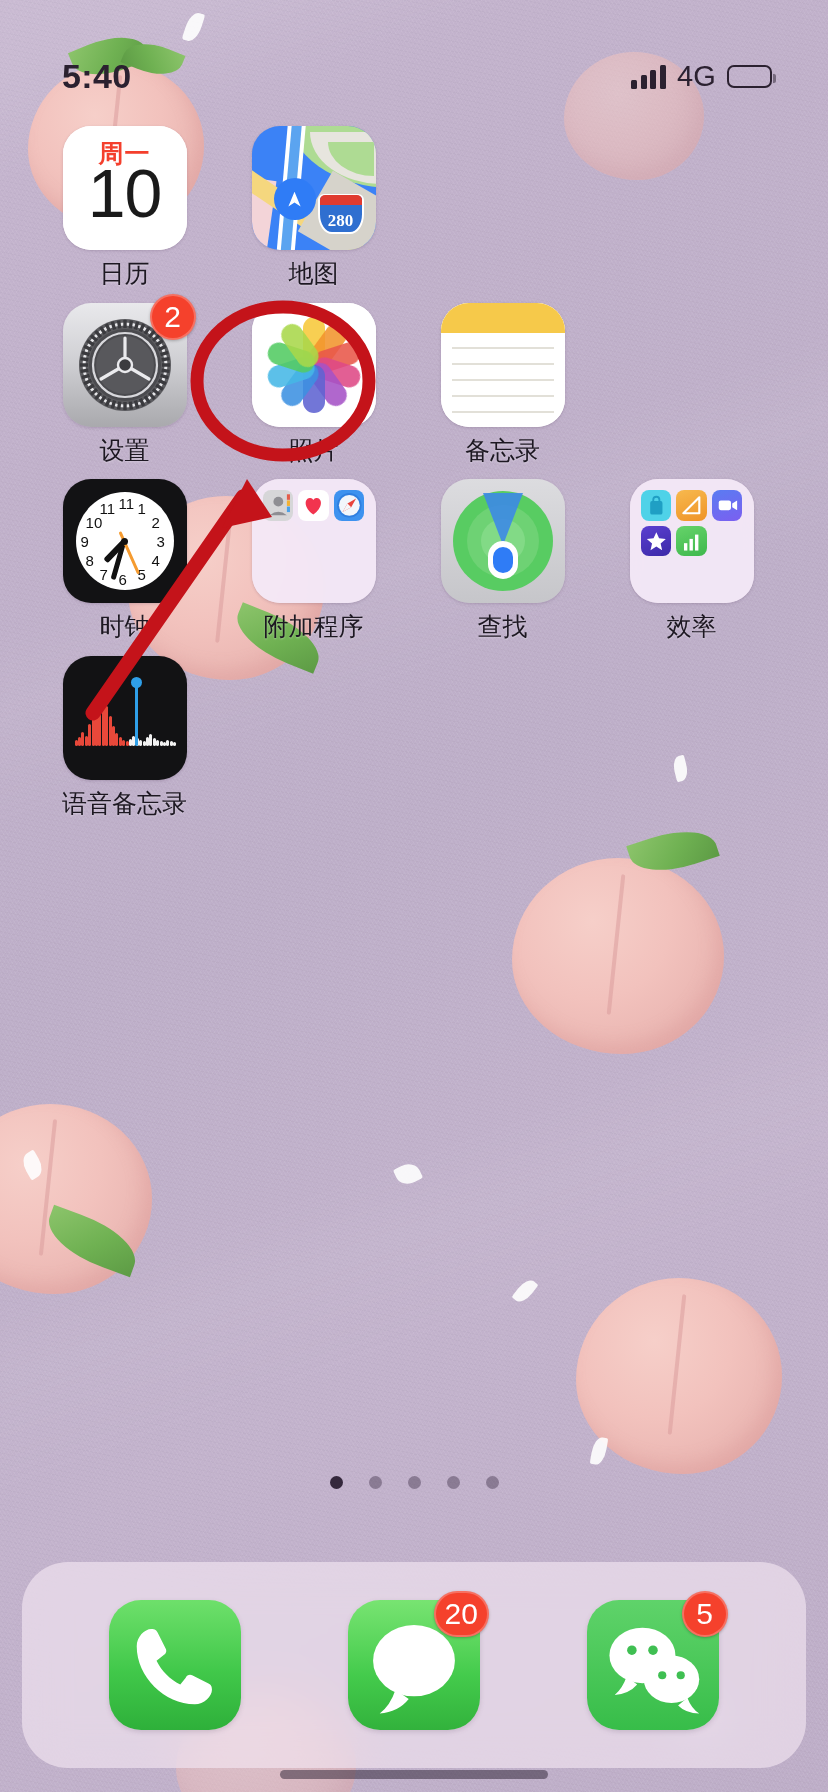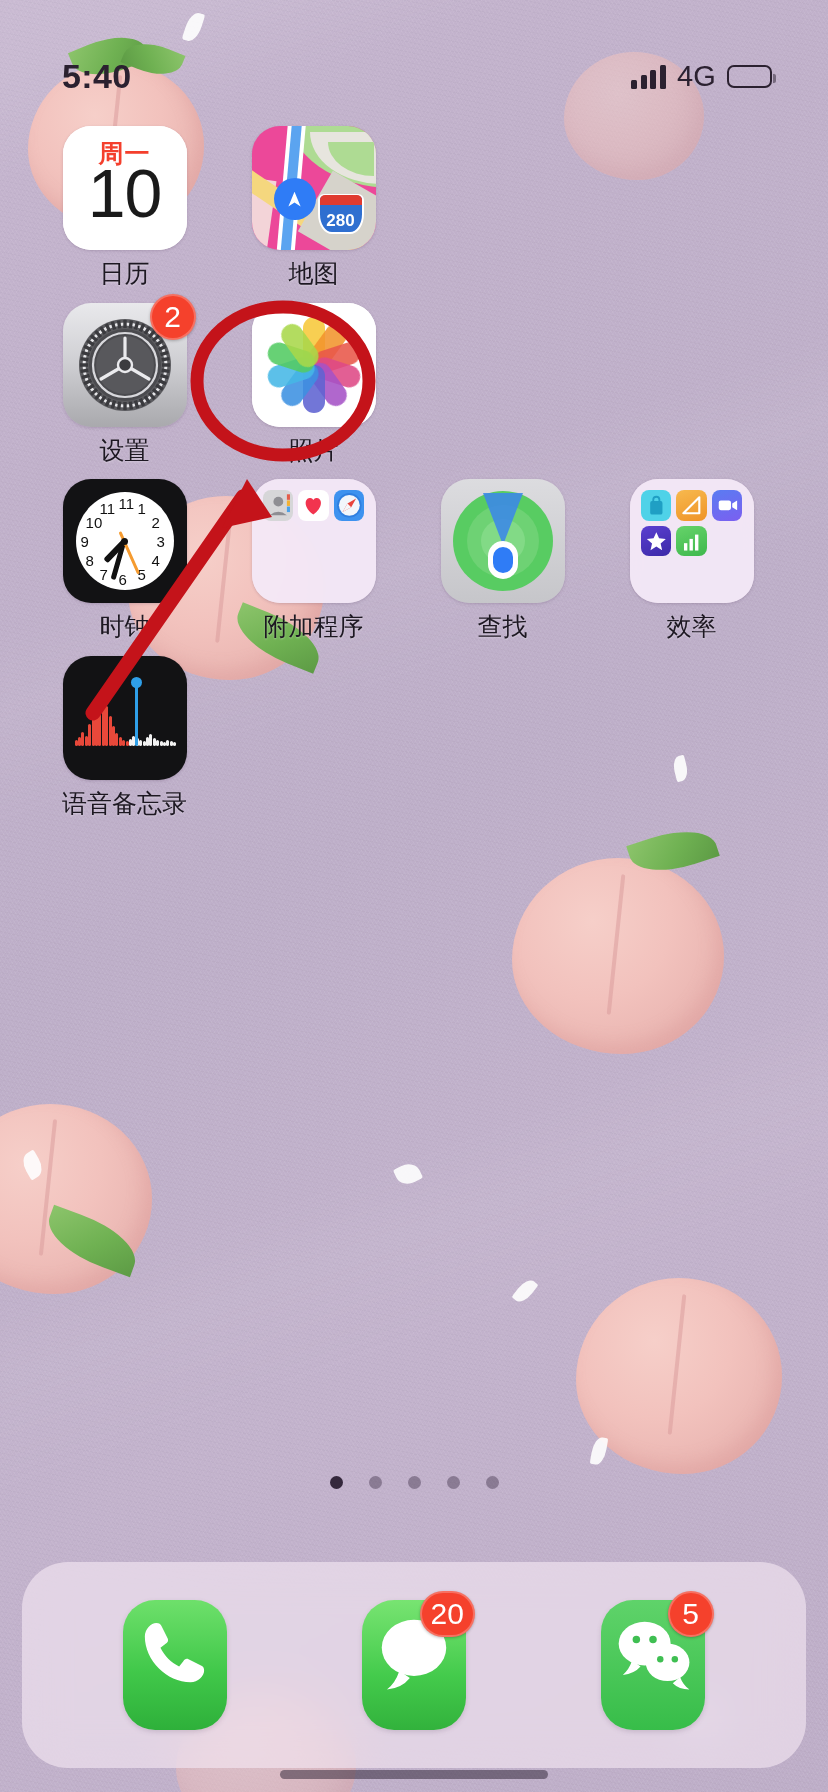--- a/index.html
+++ b/index.html
@@ -107,21 +107,21 @@
   .ic-cam .hump{
     position:absolute;left:36px;top:29px;width:34px;height:14px;border-radius:6px 6px 0 0;background:#3a3a3c;
   }
   .ic-cam .vf{position:absolute;left:23px;top:33px;width:14px;height:5px;border-radius:2px;background:#8e8e93;}
   .ic-cam .lens{
     position:absolute;left:44px;top:52px;width:35px;height:35px;border-radius:50%;
     border:3.5px solid #c7c7cc;
   }
   .ic-cam .dot{position:absolute;right:24px;top:44px;width:8px;height:8px;border-radius:50%;background:#ffcc33;}
   
-  .ic-map{background:#ec4899;}
+  .ic-map{background:#3b82f6;font-family:Liberation Serif, serif;}
   .ic-map .green1{position:absolute;right:-16px;top:-12px;width:104px;height:74px;border-radius:0 0 0 100%;
     background:#aedb93;}
   .ic-map .green2{position:absolute;right:-6px;top:6px;width:72px;height:52px;border-radius:0 0 0 100%;
     background:#e7e5de;}
   .ic-map .green3{position:absolute;right:2px;top:16px;width:46px;height:34px;border-radius:0 0 0 100%;
     background:#aedb93;}
   .ic-map .yellow{position:absolute;left:-30px;top:26px;width:200px;height:19px;background:#f5d77e;
     transform:rotate(34deg);transform-origin:left center;}
   .ic-map .pinkrd{position:absolute;left:-22px;top:52px;width:40px;height:96px;background:#f3d4d8;transform:rotate(8deg);}
   .ic-map .white1{position:absolute;left:30px;top:-10px;width:18px;height:150px;background:#fff;transform:rotate(5deg);}
@@ -193,21 +193,21 @@
   #dots span{width:13px;height:13px;border-radius:50%;background:rgba(60,45,70,.42);}
   #dots span.on{background:rgba(40,28,48,.92);}
 
   
   #dock{
     position:absolute;left:22px;right:22px;top:1562px;height:206px;border-radius:46px;
     background:rgba(245,232,244,.62);backdrop-filter:blur(22px);
     display:flex;align-items:center;justify-content:space-around;padding:0 34px;
   }
   .dock-cell{position:relative;}
-  .dock-icon{position:relative;width:104px;height:130px;border-radius:32px;overflow:visible;
+  .dock-icon{position:relative;width:132px;height:130px;border-radius:32px;overflow:visible;
     box-shadow:0 2px 5px rgba(90,70,95,.2);}
   .dock-icon .clip{position:absolute;inset:0;border-radius:30px;overflow:hidden;}
   .ic-tel{background:linear-gradient(180deg,#6ee06b 0%,#41c84a 55%,#2eb03a 100%);}
   .ic-msg{background:linear-gradient(180deg,#78e472 0%,#44cb4c 58%,#32b23c 100%);}
   .ic-wc{background:linear-gradient(180deg,#5fd36a 0%,#37bd49 100%);}
 
   
   #annot{position:absolute;inset:0;pointer-events:none;}
 
   
@@ -410,20 +410,33 @@
             <span class="pet" style="background: rgb(95, 99, 210); transform: rotate(180deg);"></span>
             <span class="pet" style="background: rgb(61, 145, 226); transform: rotate(216deg);"></span>
             <span class="pet" style="background: rgb(70, 184, 230); transform: rotate(252deg);"></span>
             <span class="pet" style="background: rgb(83, 203, 99); transform: rotate(288deg);"></span>
             <span class="pet" style="background: rgb(169, 216, 74); transform: rotate(324deg);"></span>
           </div>
       </div>
       <div class="label">照片</div>
     </div>
 
+    <div class="cell">
+      <div class="icon ic-no">
+        <div class="clip" style="background:#fff;">
+          <span class="top"></span>
+          <span class="ln" style="top:44px;"></span>
+            <span class="ln" style="top:60px;"></span>
+          <span class="ln" style="top:76px;"></span>
+            <span class="ln" style="top:92px;"></span>
+          <span class="ln" style="top:108px;"></span>
+        </div>
+      </div>
+      <div class="label">备忘录</div>
+    </div>
   </div>
 
   <div class="row">
     <div class="cell">
       <div class="icon ic-ck">
         <div class="clip" id="clock-clip">
             <span class="face"></span>
             <span class="num" style="left: 75px; top: 22.091px;">1</span>
             <span class="num" style="left: 88.909px; top: 36px;">2</span>
             <span class="num" style="left: 94px; top: 55px;">3</span>

